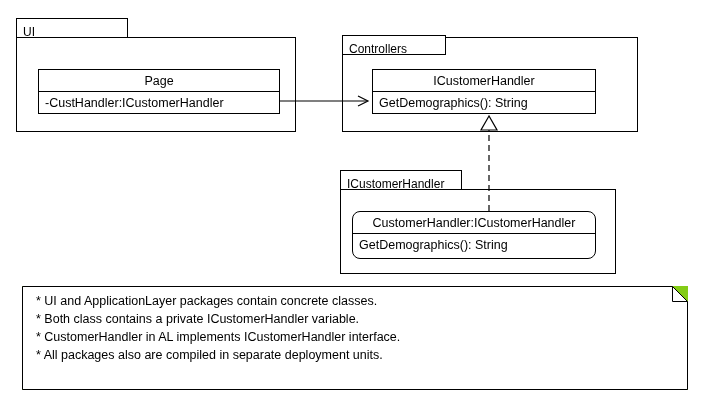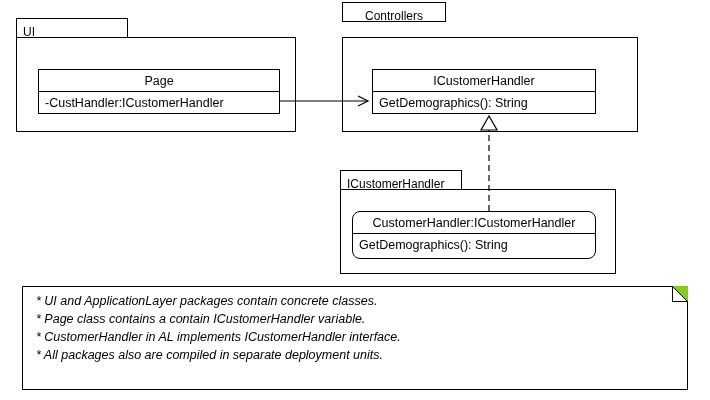--- a/index.html
+++ b/index.html
@@ -64,21 +64,20 @@
     font-size: 12.5px;
     padding: 4px 6px 4px 6px;
     line-height: 14px;
     text-align: left;
   }
   .note {
     position: absolute;
     box-sizing: border-box;
     background: #84cc16;
     z-index: 4;
-    font-style: italic;
   }
   .note-text {
     position: absolute;
     left: 14px;
     top: 8px;
     font-size: 12.5px;
     line-height: 17.5px;
     white-space: pre;
   }
   svg.overlay {
@@ -99,21 +98,21 @@
     <div class="pkg-tab" style="left:16px; top:18px; width:112px;">UI</div>
     <div class="pkg-body" style="left:16px; top:37px; width:280px; height:95px;"></div>
   </div>
 
   <div class="cls" style="left:38px; top:69px; width:242px; height:45px;">
     <div class="cls-name">Page</div>
     <div class="cls-attr">-CustHandler:ICustomerHandler</div>
   </div>
 
   <div class="pkg">
-    <div class="pkg-tab" style="left:342px; top:2px; width:104px;text-align:center;">Controllers</div>
+    <div class="pkg-tab" style="left:342px; top:35px; width:104px;">Controllers</div>
     <div class="pkg-body" style="left:342px; top:37px; width:296px; height:95px;"></div>
   </div>
 
   <div class="cls" style="left:372px; top:69px; width:224px; height:45px;">
     <div class="cls-name italic">ICustomerHandler</div>
     <div class="cls-attr">GetDemographics(): String</div>
   </div>
 
   <div class="pkg">
     <div class="pkg-tab" style="left:340px; top:170px; width:122px;">ICustomerHandler</div>
@@ -124,21 +123,21 @@
     <div class="cls-name">CustomerHandler:ICustomerHandler</div>
     <div class="cls-attr">GetDemographics(): String</div>
   </div>
 
   <div class="note" style="left:22px; top:286px; width:666px; height:104px;">
     <svg width="666" height="104" viewBox="0 0 666 104" xmlns="http://www.w3.org/2000/svg">
       <path d="M0.5,0.5 H650.5 L665.5,15.5 V103.5 H0.5 Z" fill="#ffffff" stroke="#000000" stroke-width="1"></path>
       <path d="M650.5,0.5 V15.5 H665.5" fill="none" stroke="#000000" stroke-width="1"></path>
     </svg>
     <div class="note-text" style="top:7px;">* UI and ApplicationLayer packages contain concrete classes.</div>
-    <div class="note-text" style="top:25px;">* Page class contains a contain ICustomerHandler variable.</div>
+    <div class="note-text" style="top:25px;">* Both class contains a private ICustomerHandler variable.</div>
     <div class="note-text" style="top:43px;">* CustomerHandler in AL implements ICustomerHandler interface.</div>
     <div class="note-text" style="top:61px;">* All packages also are compiled in separate deployment units.</div>
   </div>
 
   <svg class="overlay" viewBox="0 0 710 400" xmlns="http://www.w3.org/2000/svg">
 
     <g>
       <line x1="280" y1="101" x2="367" y2="101" stroke="#000000" stroke-width="1.2"></line>
       <polyline points="358,96 368,101 358,106" fill="none" stroke="#000000" stroke-width="1.2"></polyline>
     </g>

